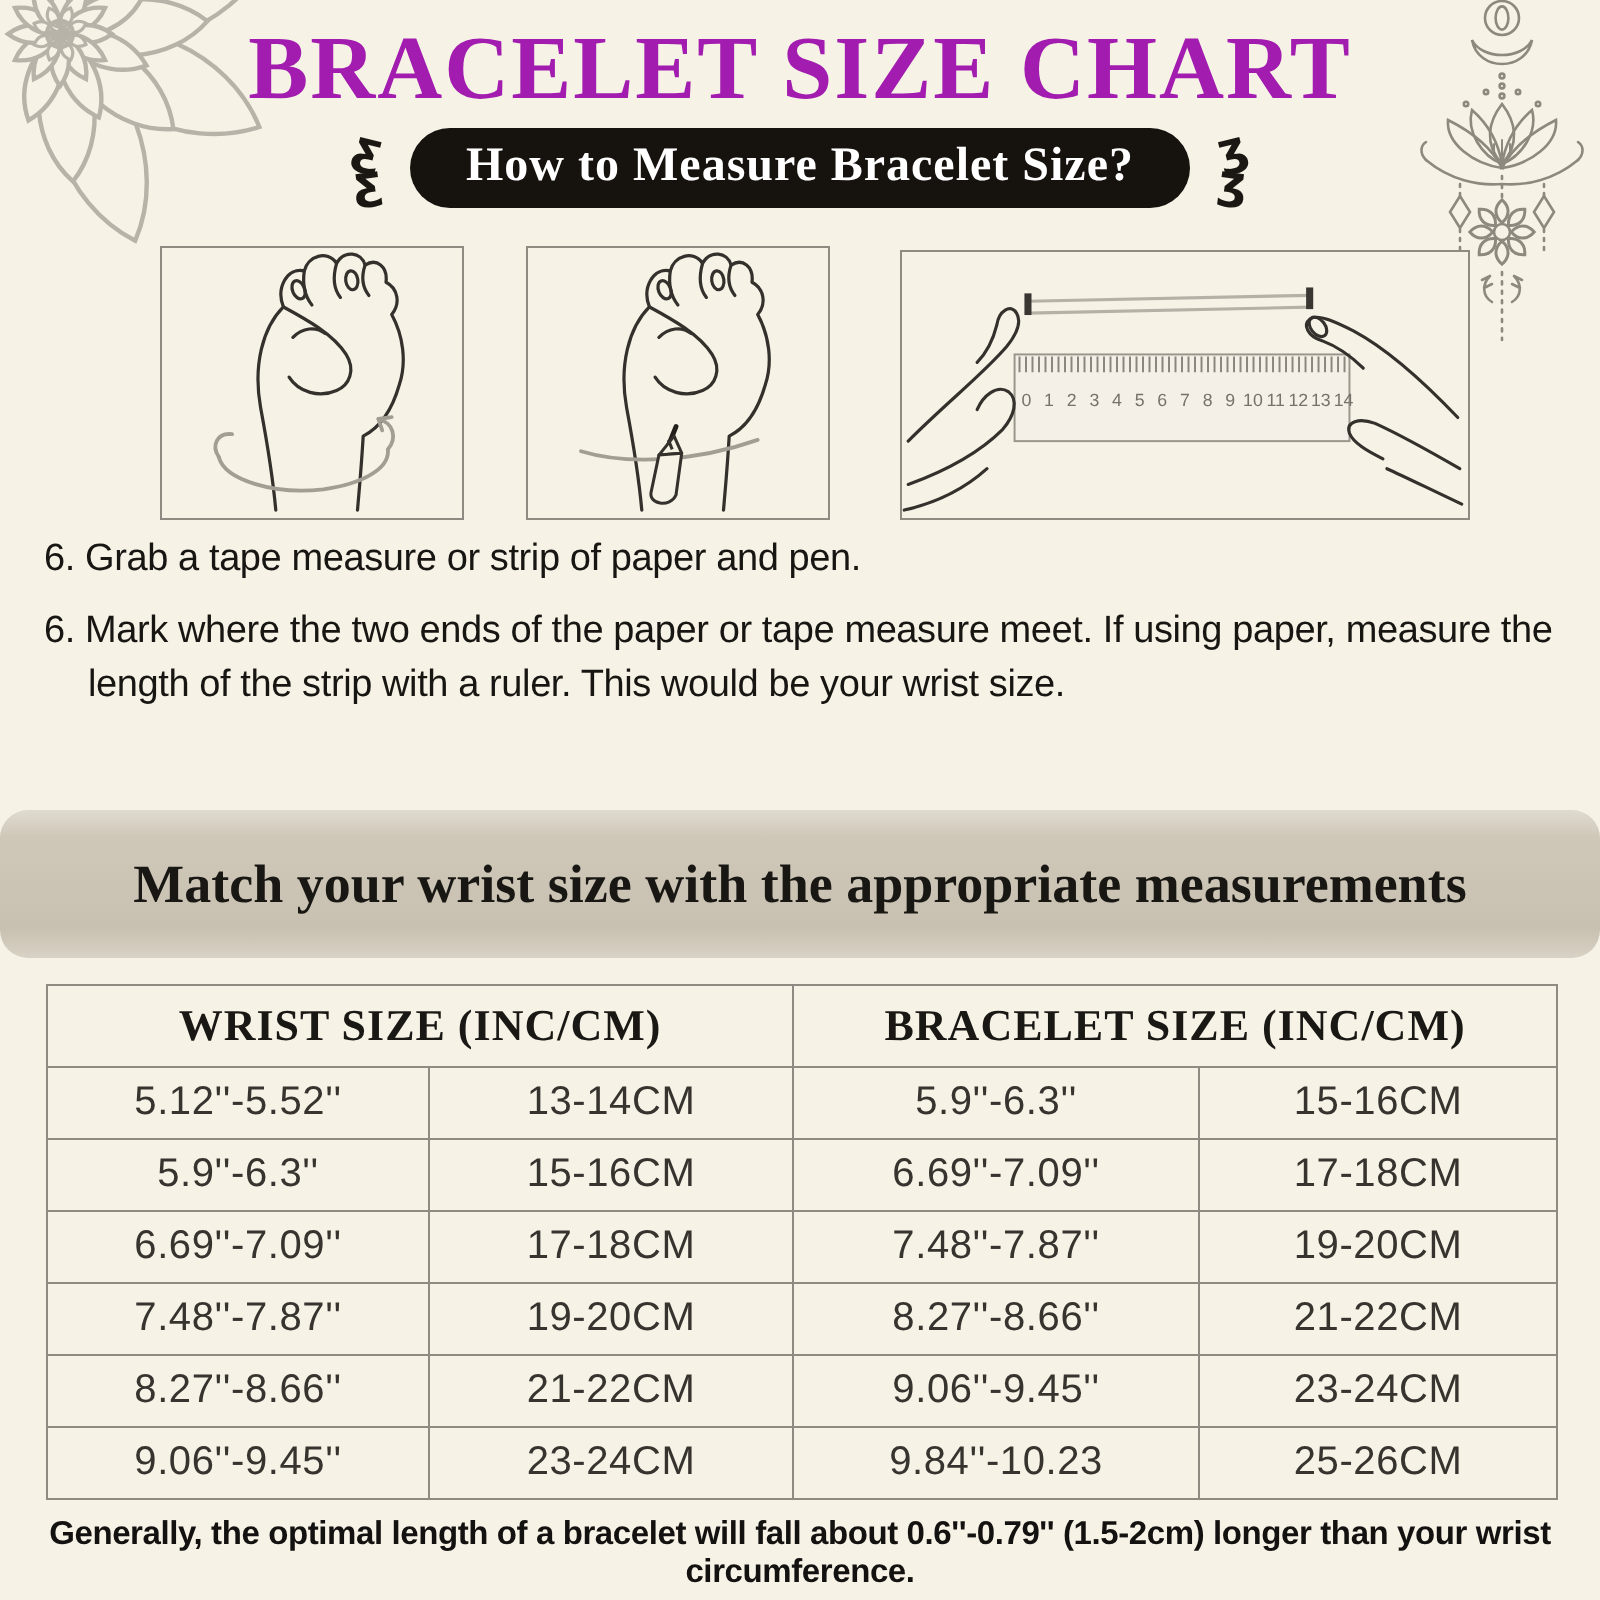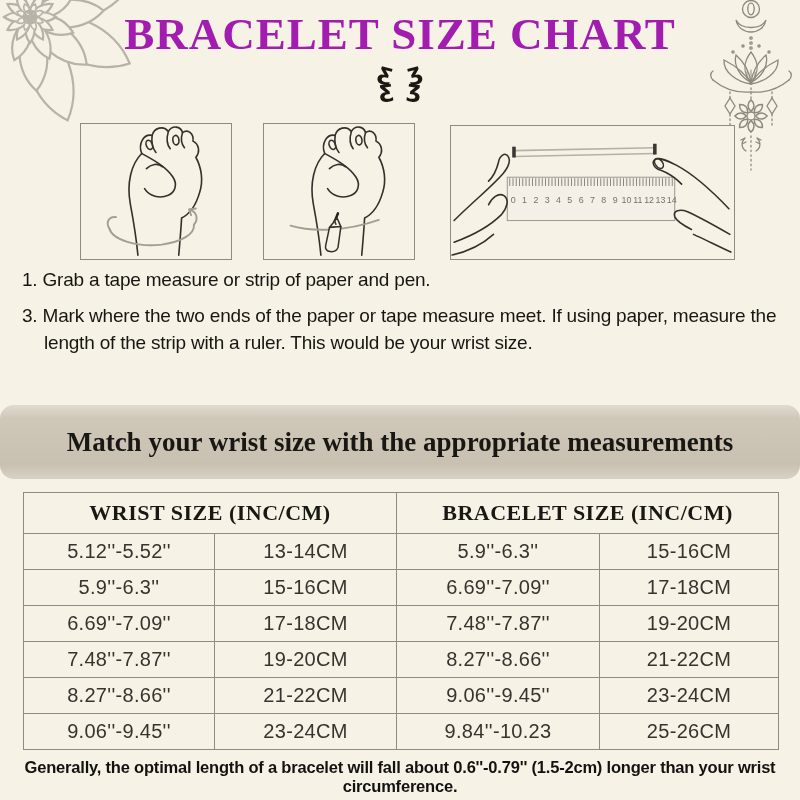--- a/index.html
+++ b/index.html
@@ -181,20 +181,21 @@
     </g>
   </svg>
 
   <h1 class="title">BRACELET SIZE CHART</h1>
 
   <div class="badge-row">
     <span class="squig left">
       <span>ʒ</span>
         <span>ʒ</span>
     </span>
+    <span class="pill">How to Measure Bracelet Size?</span>
     <span class="squig">
       <span>ʒ</span>
         <span>ʒ</span>
     </span>
   </div>
 
   <div class="illus illus-1">
     <svg width="148" height="133" viewBox="0 0 150 140">
       <use href="#fist-art"></use>
       <g fill="none" stroke="#a39e93" stroke-width="2" stroke-linecap="round">
@@ -251,22 +252,22 @@
         <path d="M0,131 C18,127 32,119 42,110"></path>
         <path d="M281,84 C260,62 243,48 228,40 C220,36 210,31 206,34 C202,37 205,43 212,45 C220,48 227,53 233,59"></path>
         <ellipse cx="210" cy="38" rx="3.6" ry="5.6" transform="rotate(-38 210 38)"></ellipse>
         <path d="M282,110 C263,99 250,92 239,87 C231,84 224,86 226,92 C228,97 235,101 243,105"></path>
         <path d="M283,128 C266,120 254,114 245,110"></path>
       </g>
     </svg>
   </div>
 
   <div class="steps">
-    <div class="step">1. Grab a tape measure or strip of paper and pen.</div>
-    <div class="step">3. Mark where the two ends of the paper or tape measure meet. If using paper, measure the length of the strip with a ruler. This would be your wrist size.</div>
+    <div class="step">6. Grab a tape measure or strip of paper and pen.</div>
+    <div class="step">6. Mark where the two ends of the paper or tape measure meet. If using paper, measure the length of the strip with a ruler. This would be your wrist size.</div>
   </div>
 
   <div class="banner">
     <div>Match your wrist size with the appropriate measurements</div>
   </div>
 
   <table class="size-table">
     <colgroup>
         <col style="width:191px">
         <col style="width:182px">

